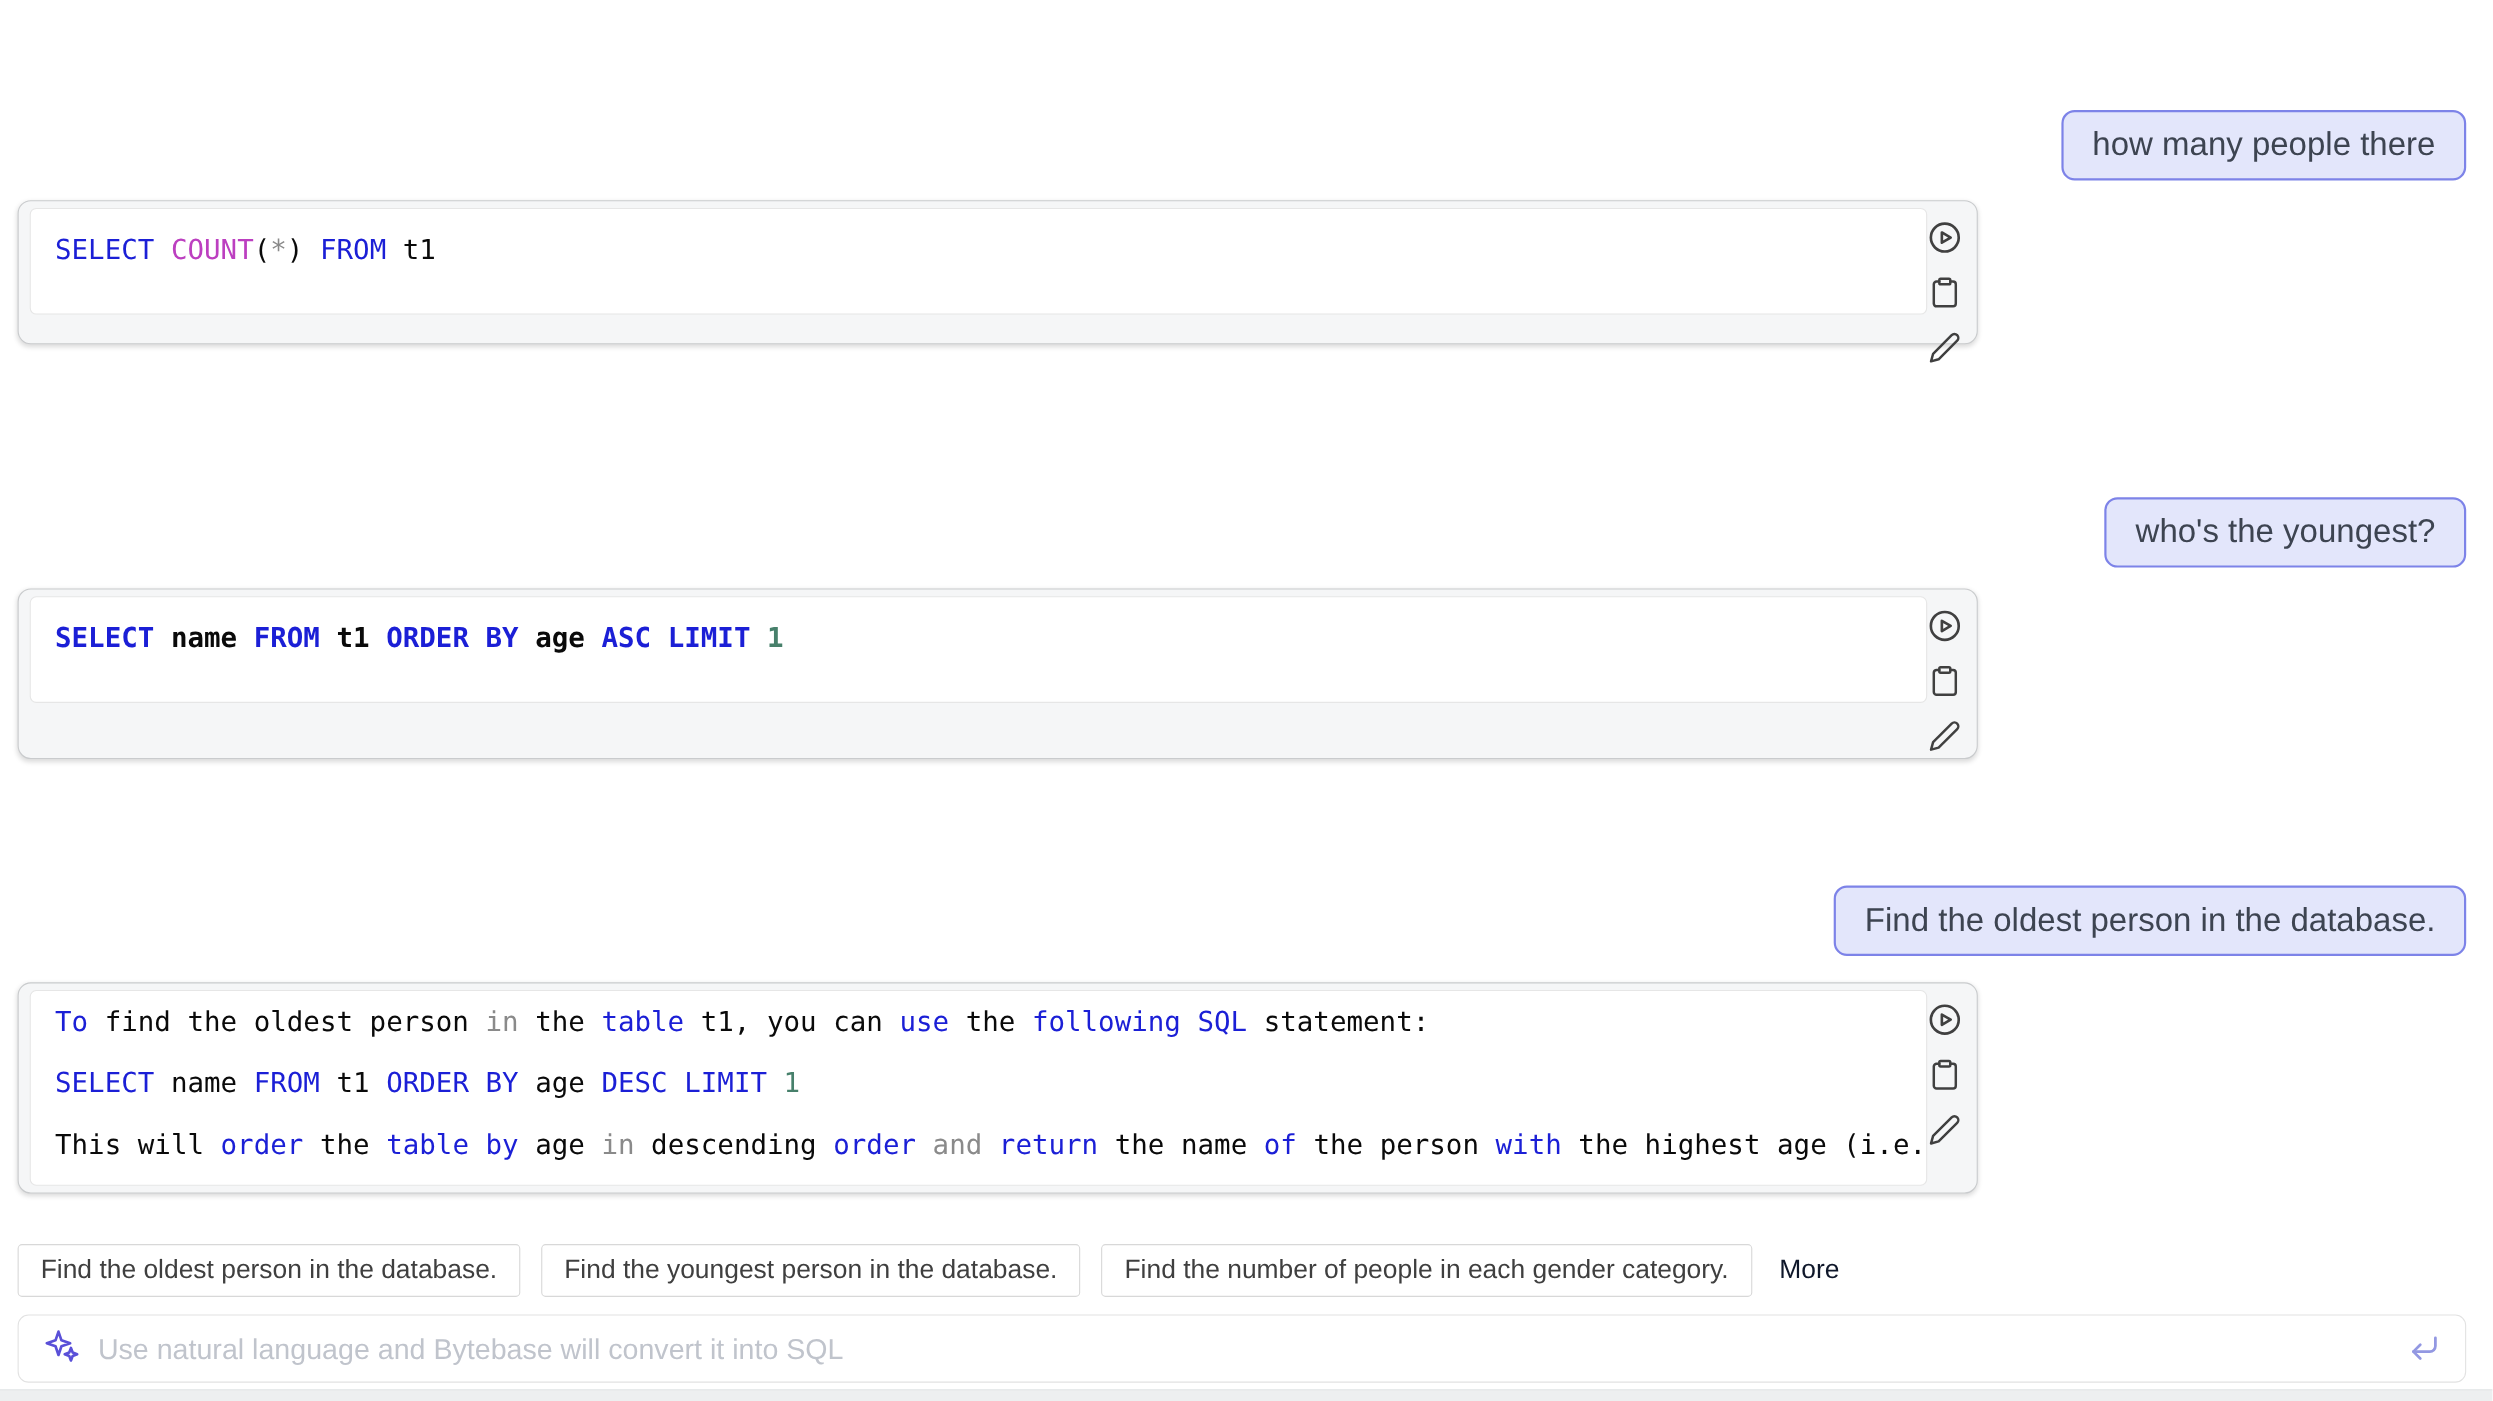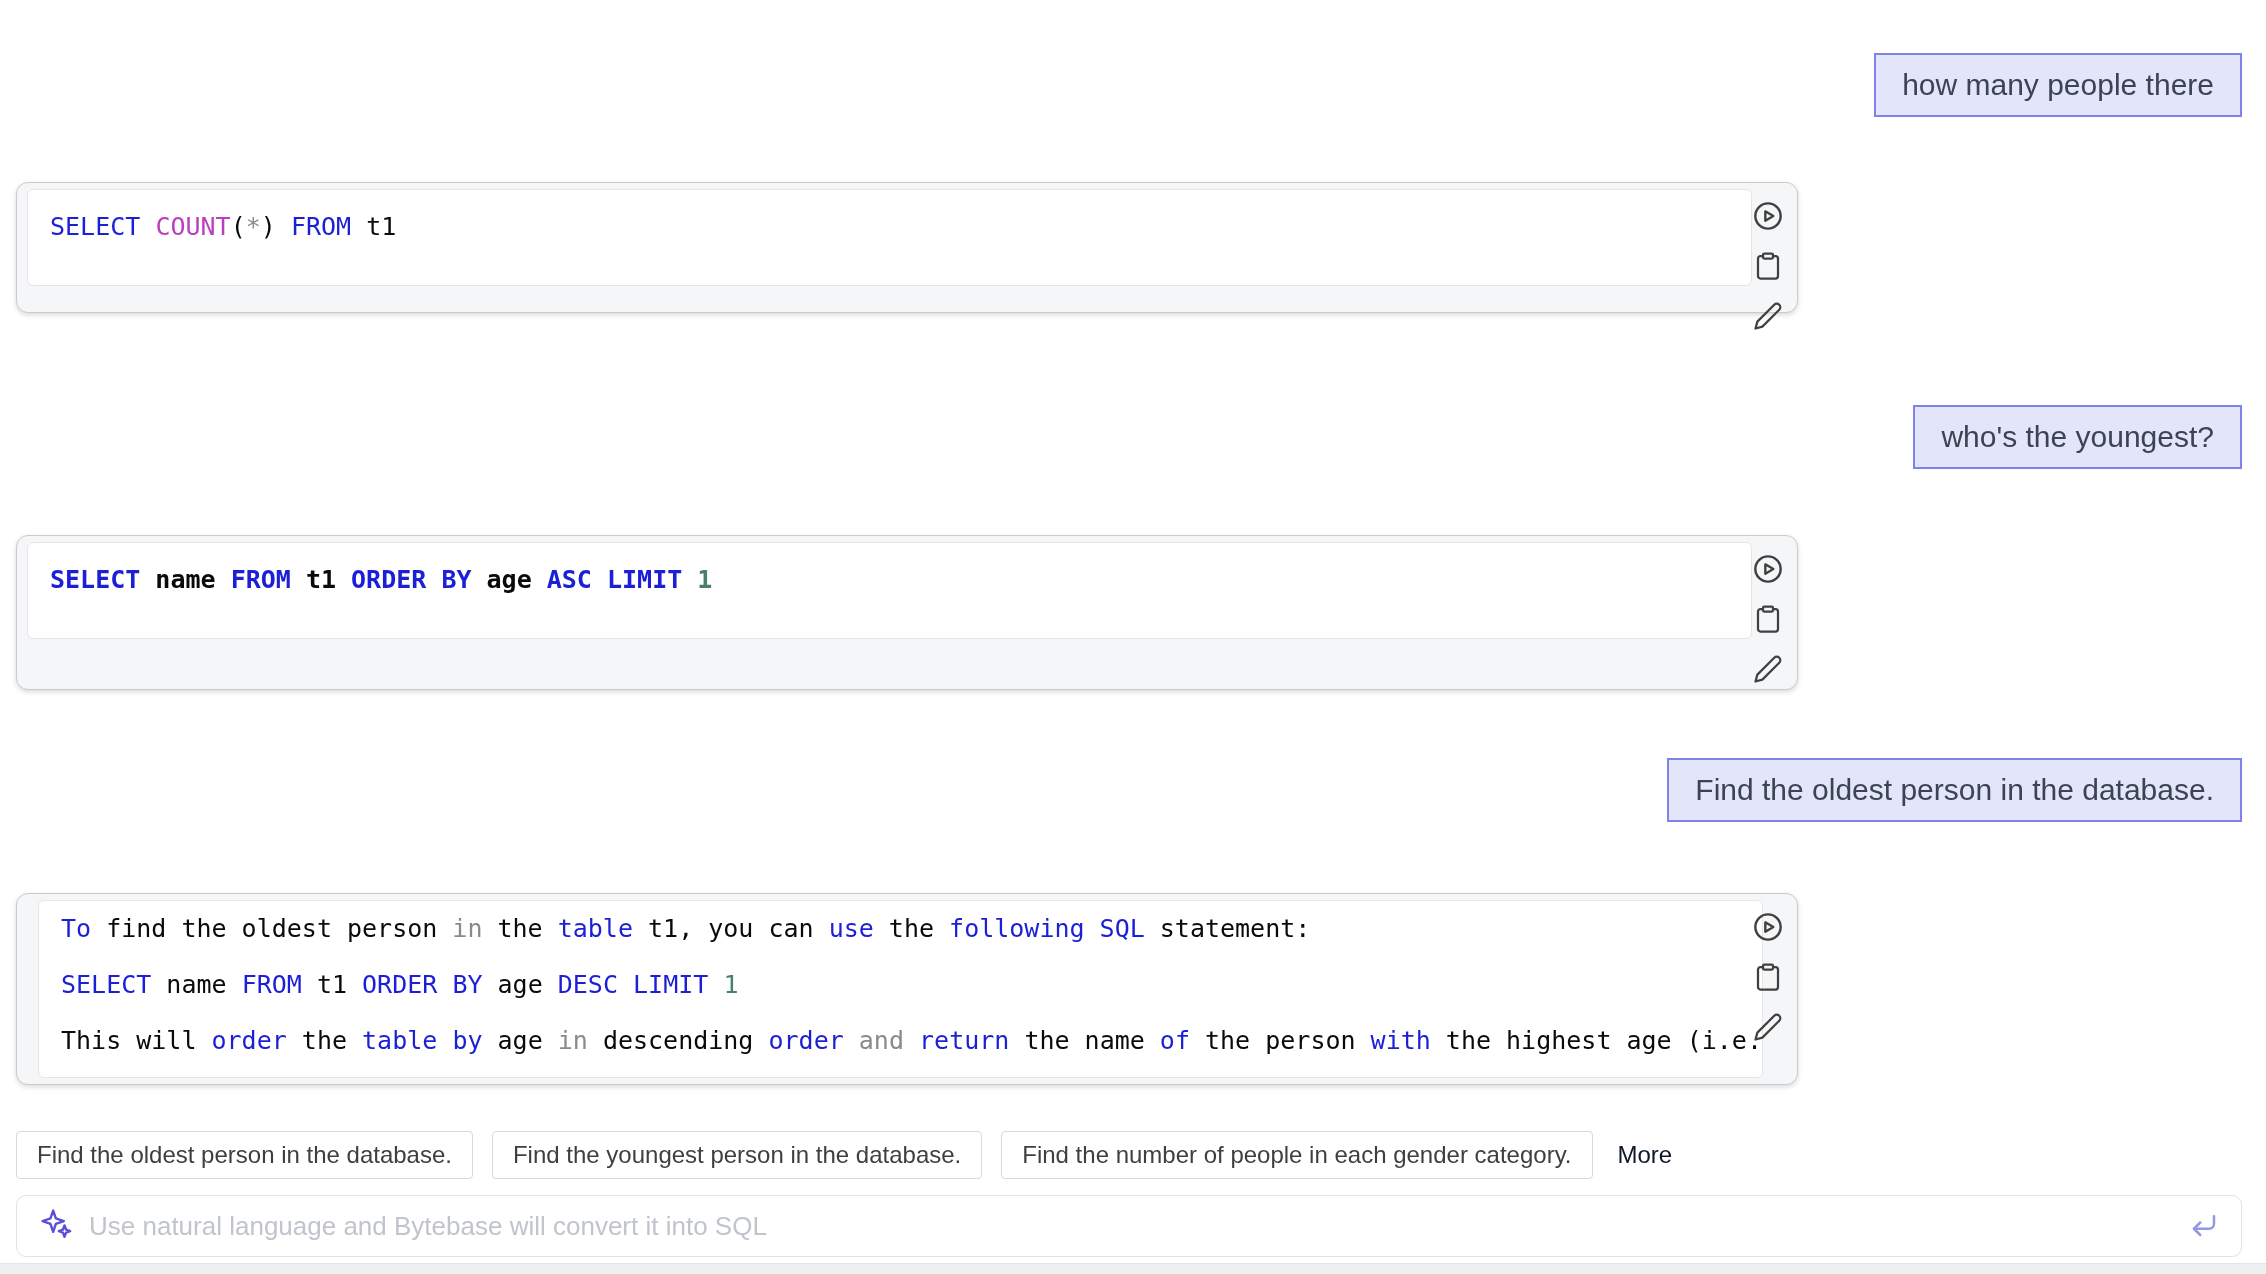--- a/index.html
+++ b/index.html
@@ -4,23 +4,23 @@
 <title>SQL Chat</title>
 <style>
   html,body{margin:0;padding:0;}
   body{
     width:2266px;height:1274px;position:relative;overflow:hidden;
     background:#ffffff;font-family:"Liberation Sans",sans-serif;
   }
   
   .bubble{
     position:absolute;right:24px;
-    background:#e3e6fb;border:2px solid #7d83e8;border-radius:0;
+    background:#e3e6fb;border:2px solid #7d83e8;border-radius:12px;
     padding:12px 26px;font-size:30px;line-height:36px;color:#3d4451;
-    white-space:nowrap;box-sizing:border-box;
+    white-space:nowrap;box-sizing:border-box;margin-top:47px;
   }
   
   .ai-box{
     position:absolute;left:16px;width:1782px;box-sizing:border-box;
     background:#f5f6f7;border:1px solid #c9cbcd;border-radius:12px;
     box-shadow:0 2px 5px rgba(0,0,0,.15);
   }
   .ai-inner{
     position:absolute;left:10px;top:6px;width:1725px;box-sizing:border-box;
     background:#ffffff;border:1px solid #e6e6e6;border-radius:6px;
@@ -30,21 +30,21 @@
     font-family:"DejaVu Sans Mono","Liberation Mono",monospace;
     font-size:25px;line-height:30px;white-space:pre;color:#0a0a0a;
   }
   .tk-kw{color:#1b1fd6;}
   .tk-fn{color:#bc3fc0;}
   .tk-num{color:#47806b;}
   .tk-op{color:#8a8a8a;}
   .tk-gray{color:#8a8a8a;}
   .tk-pl{color:#0a0a0a;}
   .pad-single{padding:22px 22px;}
-  .pad-multi{padding:13px 22px;margin-left:11px;}
+  .pad-multi{padding:13px 22px;}
   .pad-multi .code-line{margin-bottom:26px;}
   .pad-multi .code-line:last-child{margin-bottom:0;}
   .ai-actions{
     position:absolute;top:16px;right:6px;width:46px;
     display:flex;flex-direction:column;align-items:center;gap:14px;
   }
   .icon-btn{
     background:none;border:none;padding:0;margin:0;cursor:pointer;
     width:36px;height:36px;display:flex;align-items:center;justify-content:center;
   }

